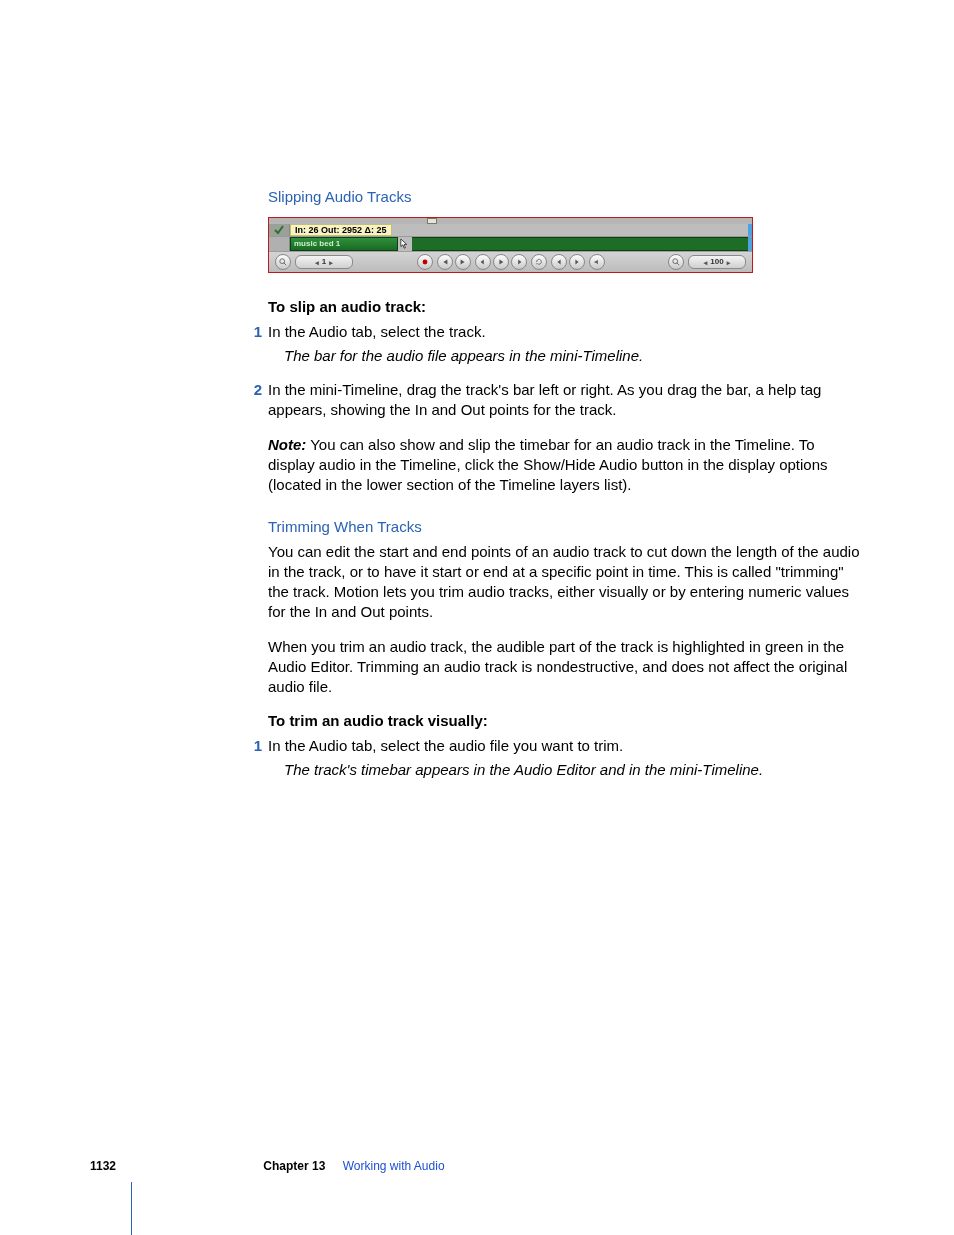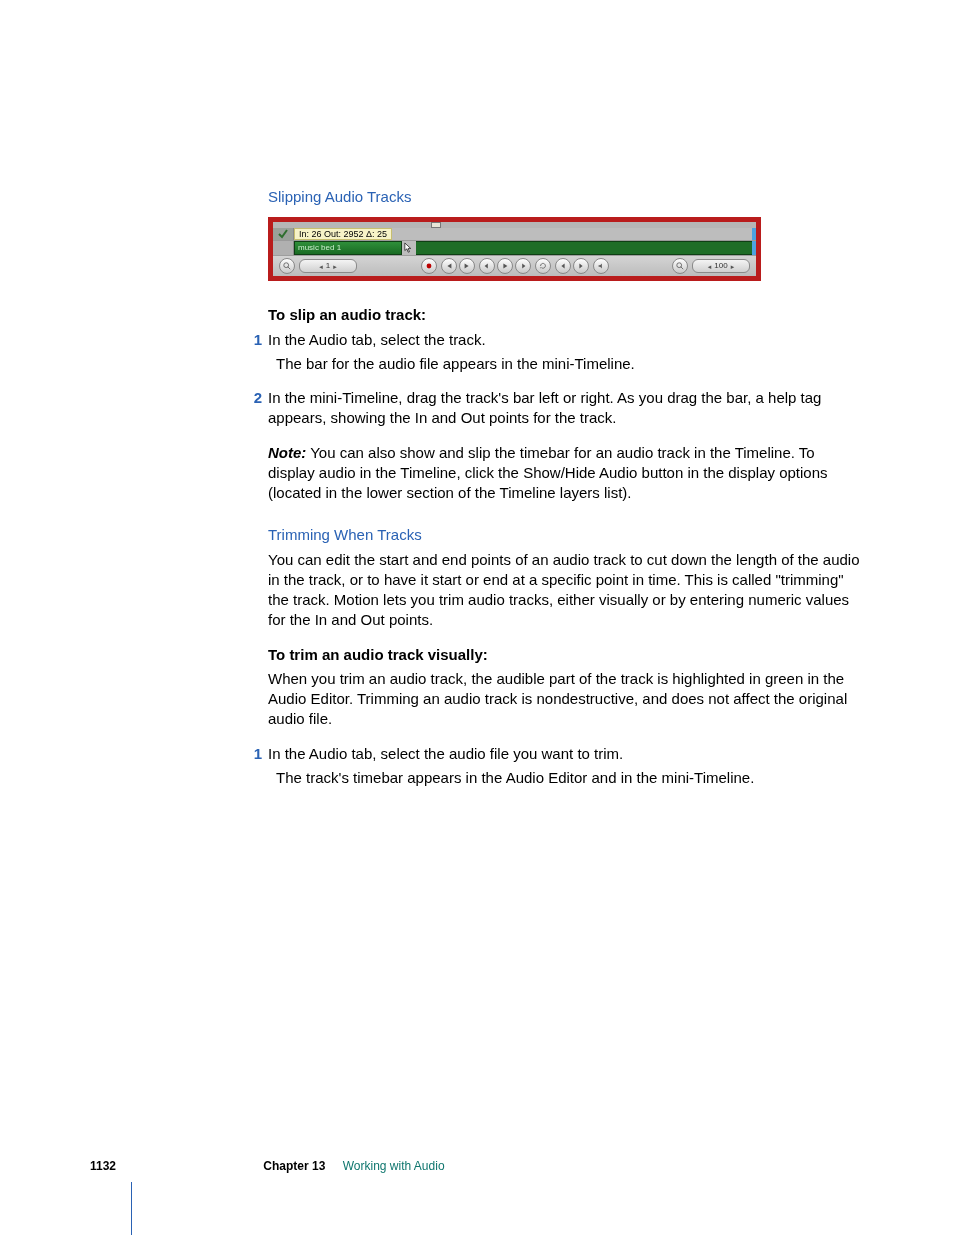--- a/index.html
+++ b/index.html
@@ -36,31 +36,32 @@
   .step .num {
     position: absolute;
     left: -24px;
     top: 0;
     color: #2a62b4;
     font-weight: 600;
     width: 18px;
     text-align: right;
   }
   .step .txt { display: block; }
-  .stepnote { margin: 0 0 14px 8px; }
+  .stepnote { margin: 0 0 14px 16px; font-style: italic; }
 
   
   .figure {
     width: 483px;
     margin: 10px 0 24px 0;
-    border: 5px solid #b91c1c;
+    border: 1px solid #b91c1c;
     background: #b6b6b6;
     font-size: 9px;
     line-height: 1;
     color: #333;
+    font-weight: bold;
   }
   .fig-top { height: 6px; background: #b6b6b6; position: relative; }
   .fig-top .playhead {
     position: absolute; left: 158px; top: 0; width: 10px; height: 6px;
     background: #e8e5d8; border: 1px solid #777; box-sizing: border-box;
   }
   .fig-track-area { background: #bdbdbd; padding: 0; }
   .fig-row { display: flex; align-items: stretch; height: 12px; }
   .fig-lefticon {
     width: 20px; background: #9aa19a; border-right: 1px solid #8a8a8a;
@@ -115,21 +116,21 @@
   
   .footer {
     position: absolute;
     left: 90px;
     top: 1158px;
     width: 770px;
     font-size: 12px;
   }
   .footer .pgnum { font-weight: 600; display:inline-block; width: 170px; }
   .footer .chap { font-weight: 600; }
-  .footer .chtitle { color: #0f766e; margin-left: 14px; }
+  .footer .chtitle { color: #1d4ed8; margin-left: 14px; }
 
   .rule {
     position: absolute;
     left: 131px;
     top: 1182px;
     width: 1px;
     height: 53px;
     background: #2a62b4;
   }
 </style>
@@ -265,23 +266,23 @@
     <span class="num">2</span>
     <span class="txt">In the mini-Timeline, drag the track's bar left or right. As you drag the bar, a help tag appears, showing the In and Out points for the track.</span>
   </div>
 
   <p class="body" style="margin-top:14px;">
     <span class="bold italic">Note:</span><span>  You can also show and slip the timebar for an audio track in the Timeline. To display audio in the Timeline, click the Show/Hide Audio button in the display options (located in the lower section of the Timeline layers list).</span>
   </p>
 
   <h2 class="section">Trimming When Tracks</h2>
   <p class="body">You can edit the start and end points of an audio track to cut down the length of the audio in the track, or to have it start or end at a specific point in time. This is called "trimming" the track. Motion lets you trim audio tracks, either visually or by entering numeric values for the In and Out points.</p>
+  <p class="body">When you trim an audio track, the audible part of the track is highlighted in green in the Audio Editor. Trimming an audio track is nondestructive, and does not affect the original audio file.</p>
+
   <p class="body bold" style="margin-bottom:4px;">To trim an audio track visually:</p>
-
-  <p class="body">When you trim an audio track, the audible part of the track is highlighted in green in the Audio Editor. Trimming an audio track is nondestructive, and does not affect the original audio file.</p>
 
   <div class="step">
     <span class="num">1</span>
     <span class="txt">In the Audio tab, select the audio file you want to trim.</span>
   </div>
   <p class="stepnote">The track's timebar appears in the Audio Editor and in the mini-Timeline.</p>
 
 </div>
 
 <div class="footer">

